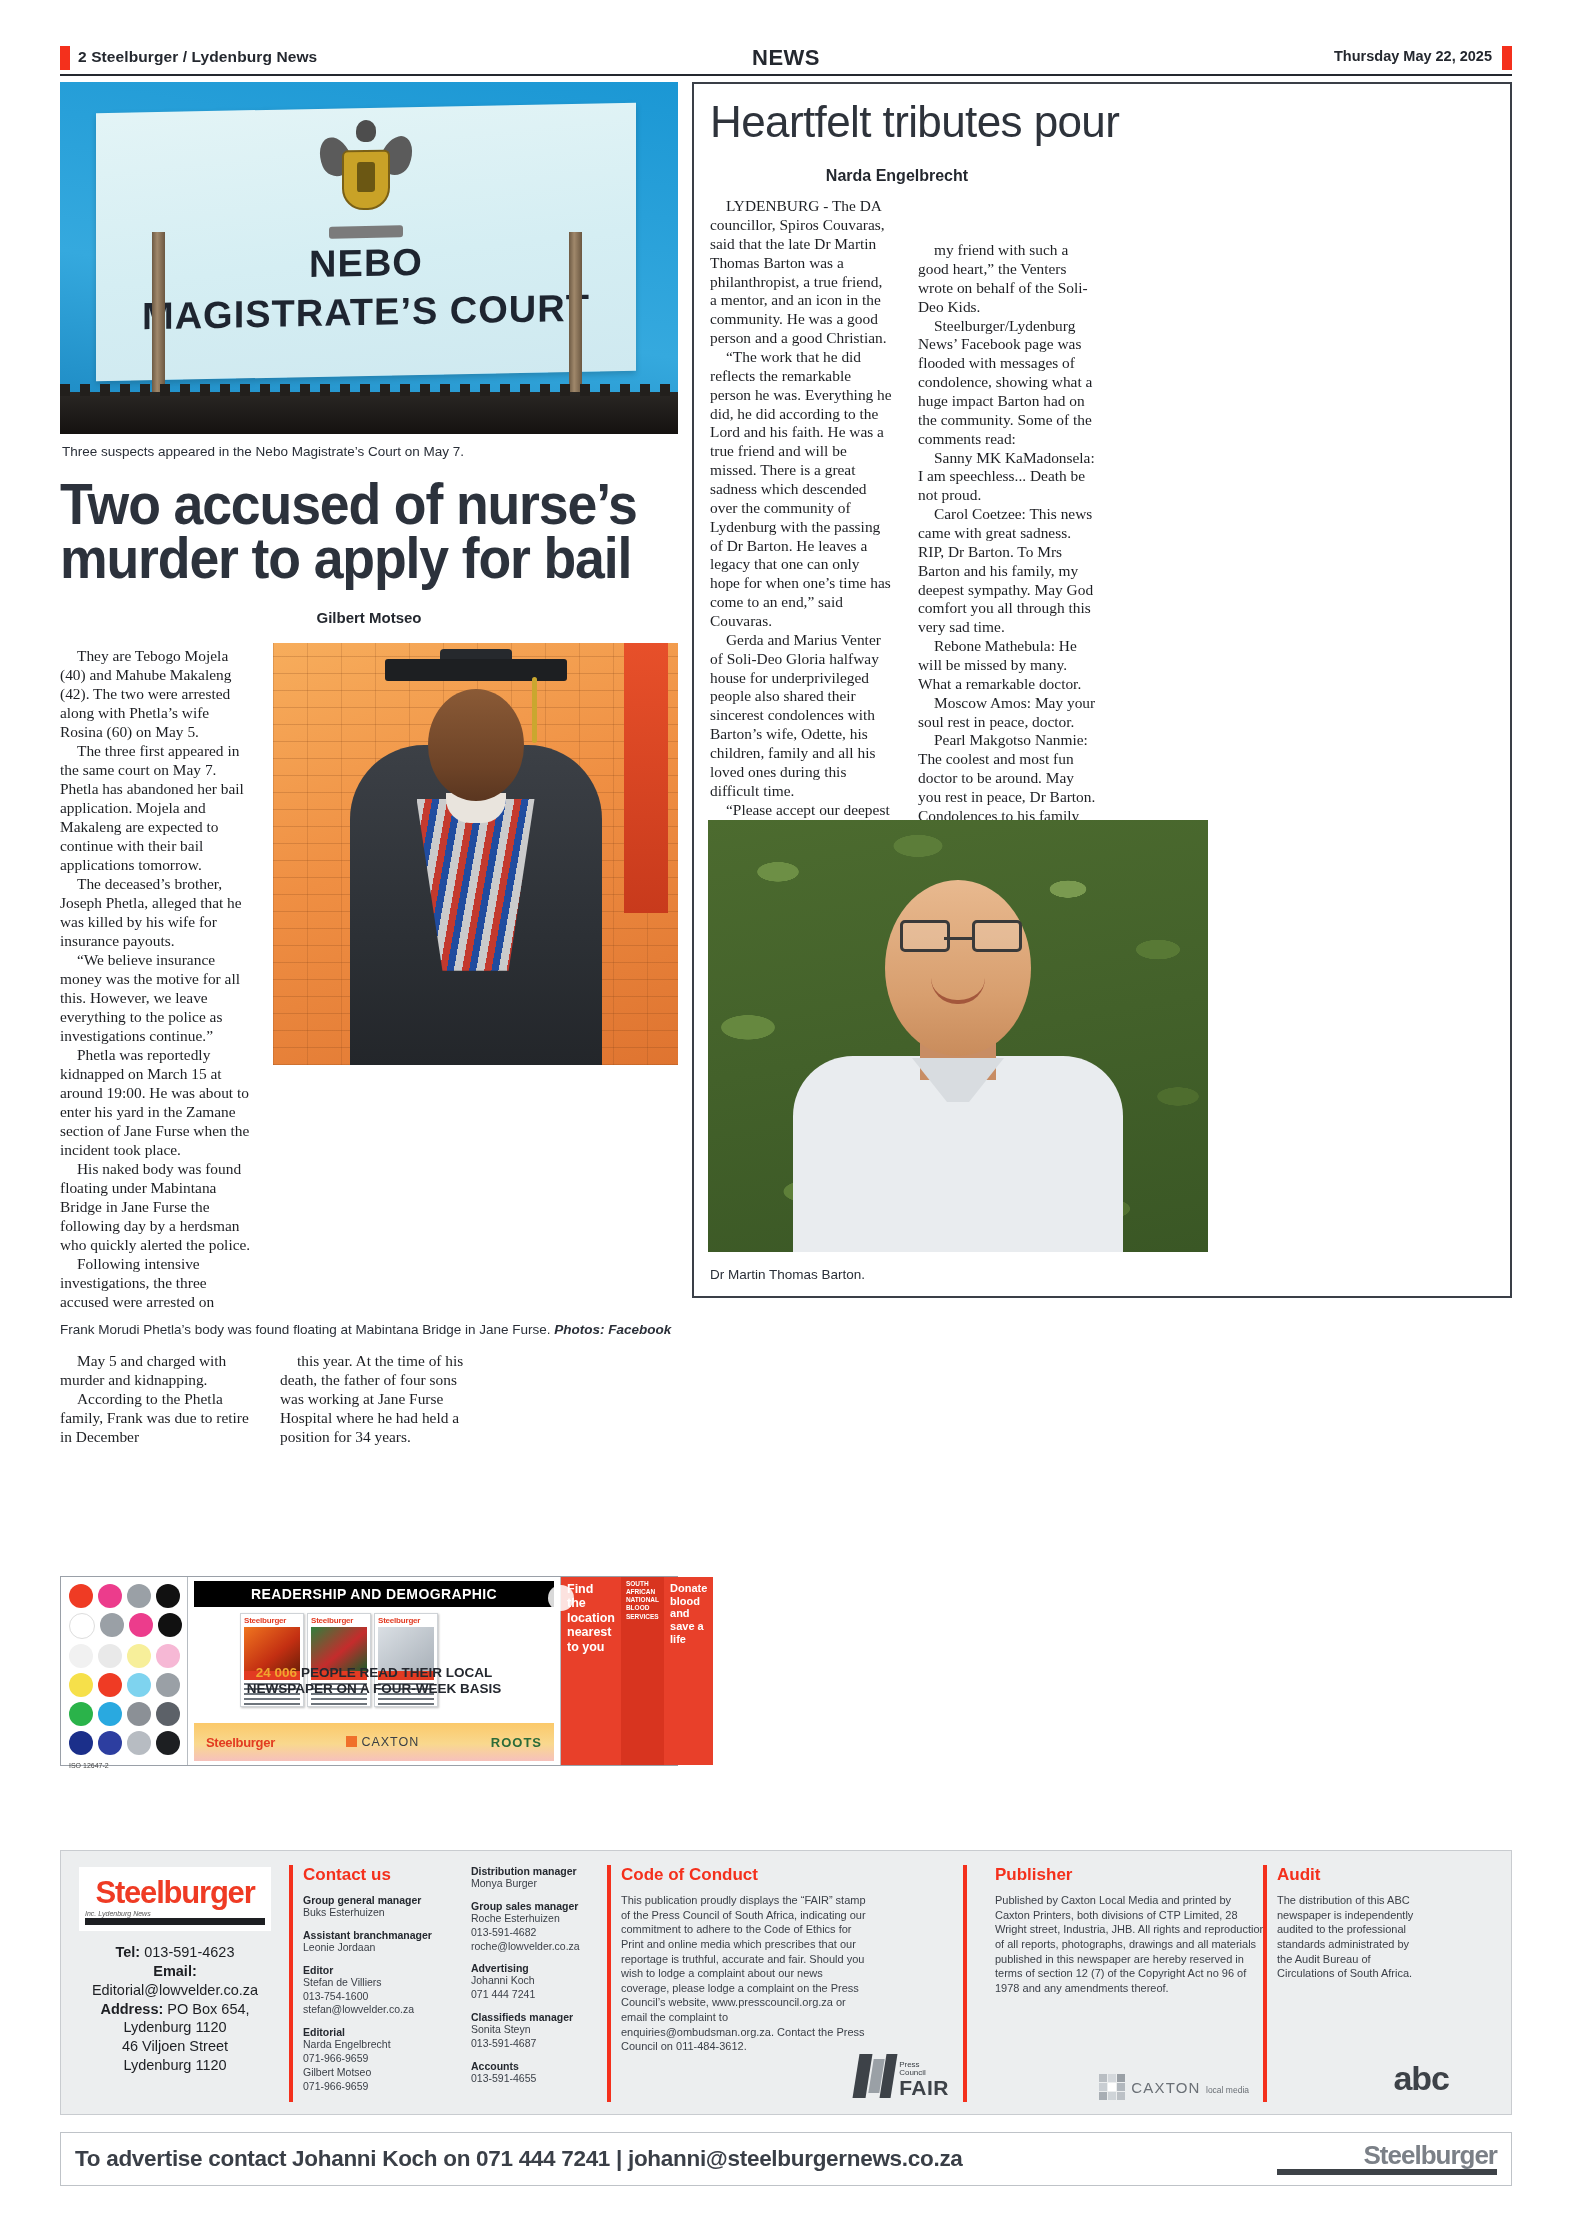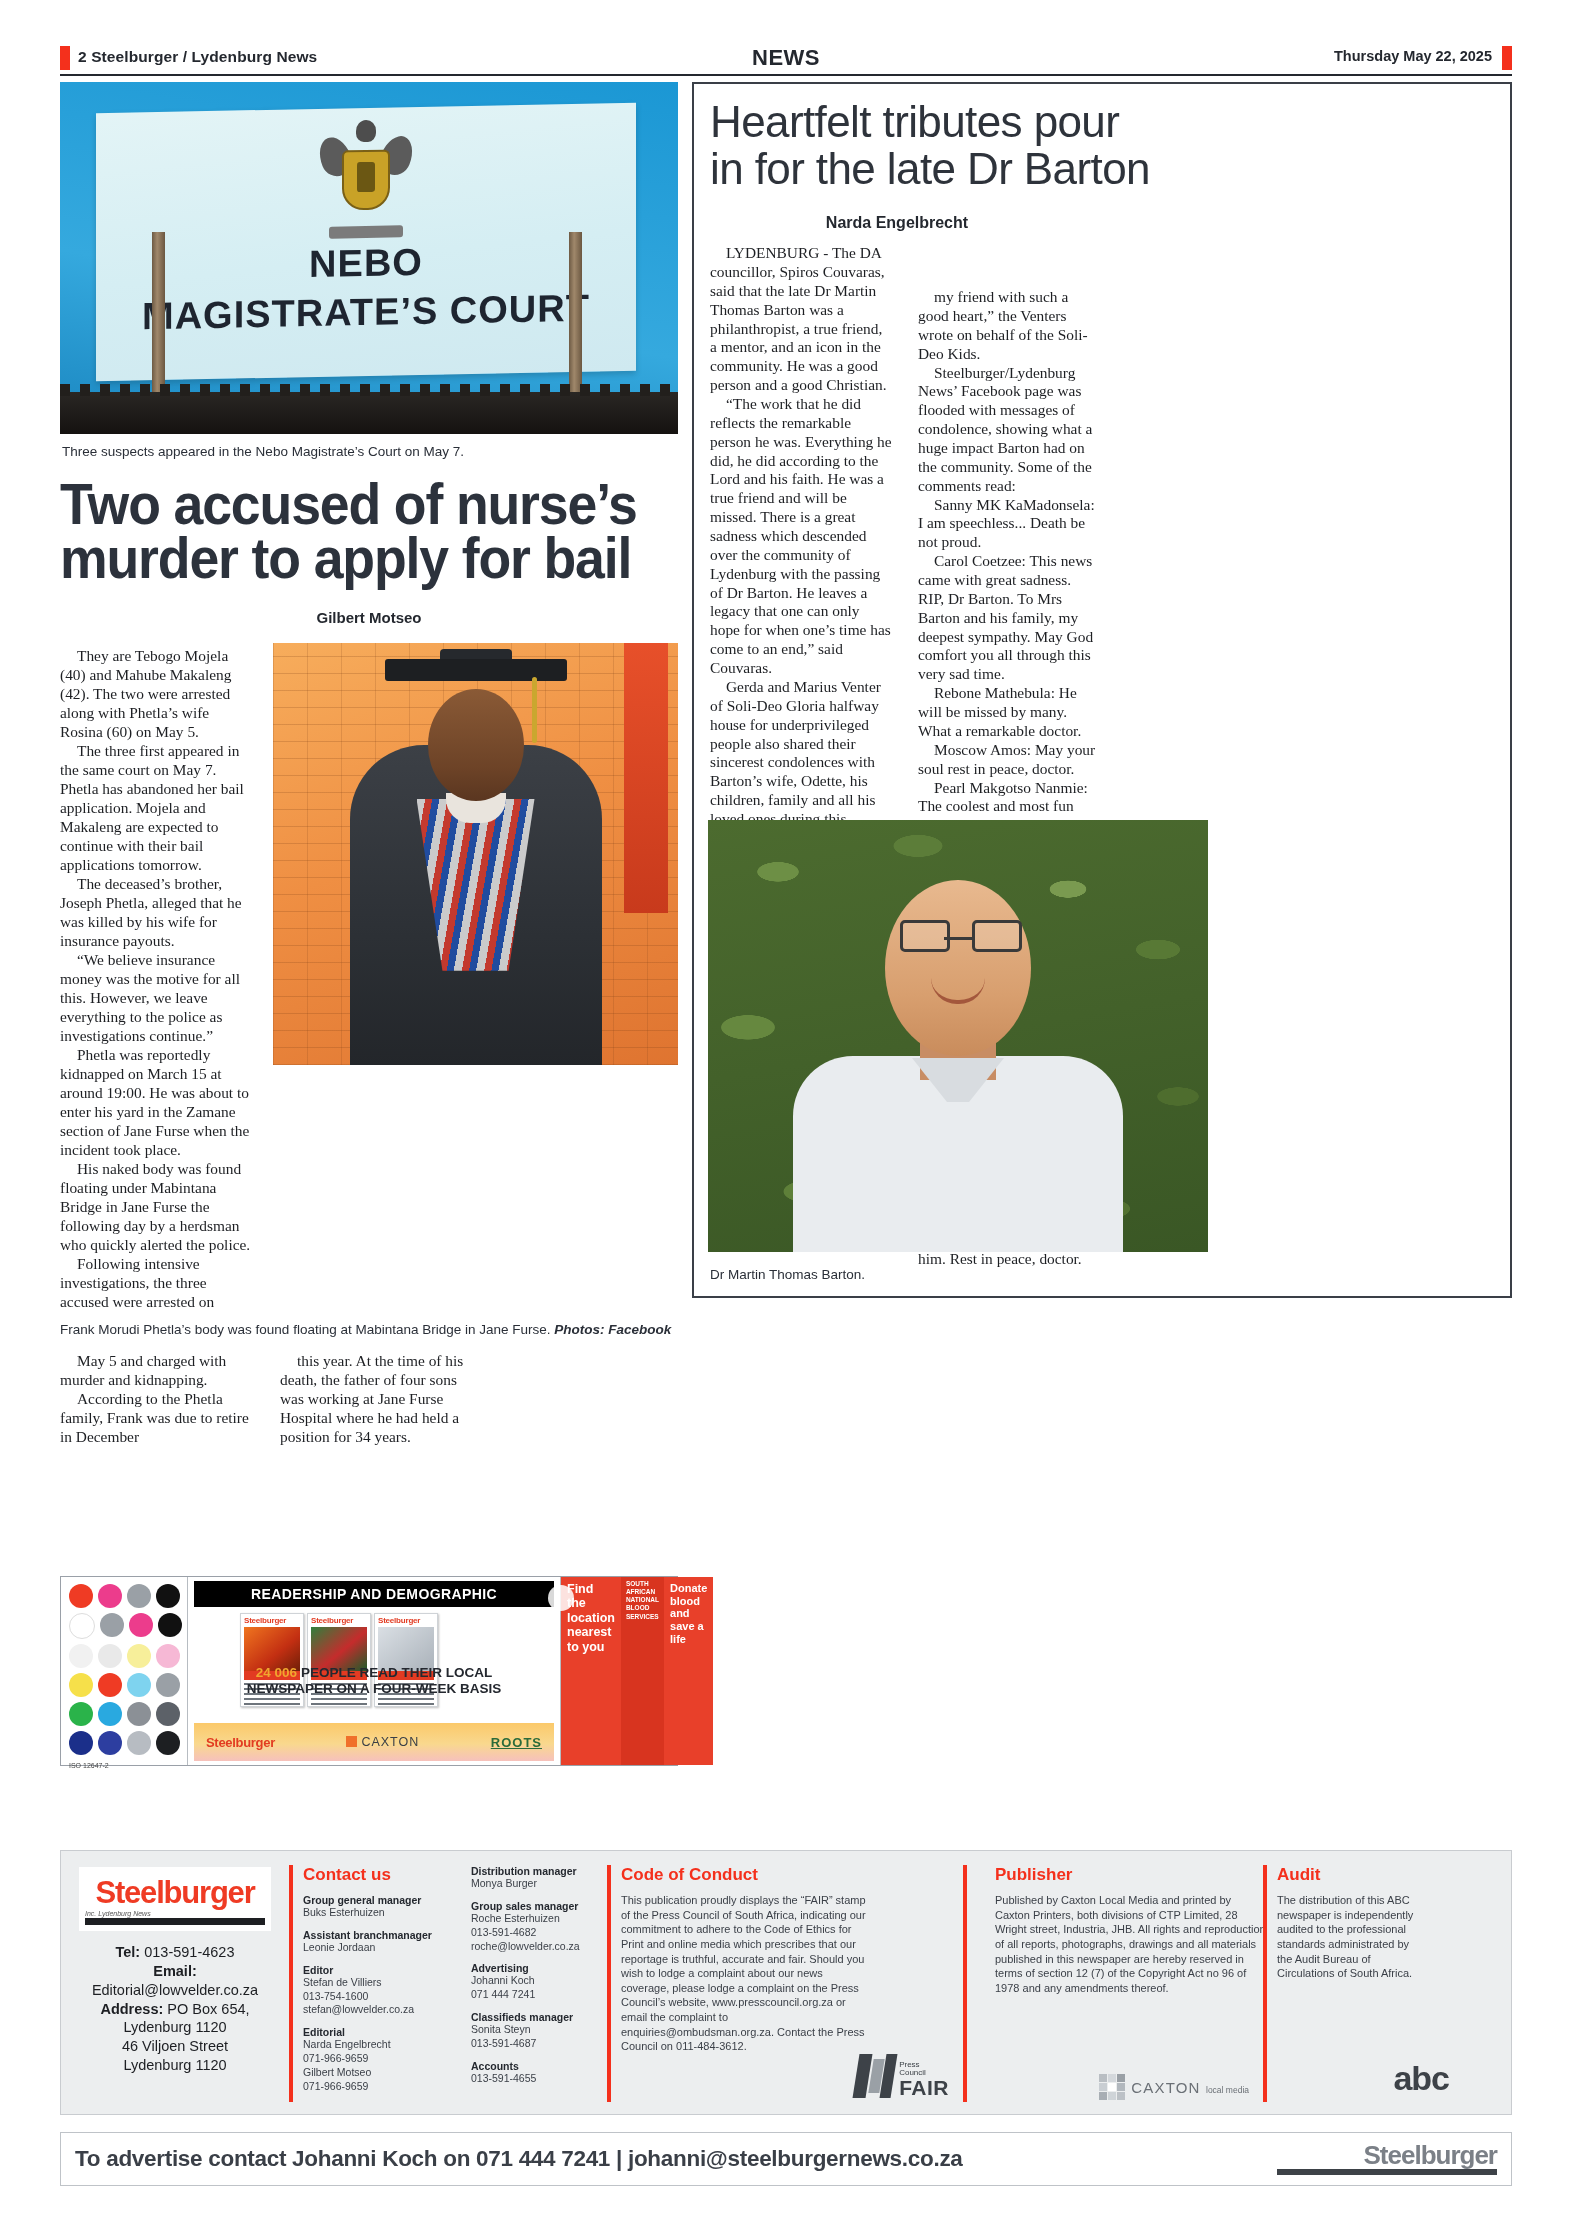--- a/index.html
+++ b/index.html
@@ -305,21 +305,21 @@
     font-size:13.5px;font-weight:bold;color:#24282f;line-height:1.18;
   }
   .rd-stat b{color:#f0a72e;}
   .rd-logos{
     height:38px;background:linear-gradient(180deg,#fbc96a,#f9d88e 55%,#f6c1bc);
     display:flex;align-items:center;justify-content:space-between;padding:0 12px;
   }
   .logo-steel{font-size:13px;font-weight:bold;color:#e23b22;letter-spacing:-.3px;}
   .logo-caxton{font-size:12.5px;color:#3a3f47;letter-spacing:1px;}
   .logo-caxton .sq{display:inline-block;width:11px;height:11px;background:#f0702a;margin-right:4px;vertical-align:-1px;}
-  .logo-roots{font-size:13px;font-weight:bold;color:#2b6b3a;letter-spacing:1px;text-decoration:underline;}
+  .logo-roots{font-size:13px;font-weight:bold;color:#2b6b3a;letter-spacing:1px;}
 
   .blood-ad{
     width:116px;background:#fff;display:flex;flex-direction:row;position:relative;
   }
   .ba-img{height:76px;background:linear-gradient(160deg,#f0715a,#d8412c 60%,#b3281a);position:relative;}
   .ba-img:after{
     content:"";position:absolute;left:50%;top:8px;transform:translateX(-50%);
     width:26px;height:26px;border-radius:50%;background:#fff;opacity:.85;
   }
   .ba-find{background:#e8402a;color:#fff;font-size:12.5px;font-weight:bold;padding:5px 6px;line-height:1.15;flex:1;}
@@ -482,21 +482,20 @@
       <div class="tc">
         <p>this year. At the time of his death, the father of four sons was working at Jane Furse Hospital where he had held a position for 34 years.</p>
       </div>
     </div>
   </div>
 
   <div class="right-panel">
     <div class="rp-inner">
       <div class="rp-title">
         <div>Heartfelt tributes pour</div>
-        <div>in for the late Dr Barton</div>
       </div>
       <div class="rp-byline">Narda Engelbrecht</div>
       <div class="rp-cols">
         <div class="rc">
           <p>LYDENBURG - The DA councillor, Spiros Couvaras, said that the late Dr Martin Thomas Barton was a philanthropist, a true friend, a mentor, and an icon in the community. He was a good person and a good Christian.</p>
           <p>“The work that he did reflects the remarkable person he was. Everything he did, he did according to the Lord and his faith. He was a true friend and will be missed. There is a great sadness which descended over the community of Lydenburg with the passing of Dr Barton. He leaves a legacy that one can only hope for when one’s time has come to an end,” said Couvaras.</p>
           <p>Gerda and Marius Venter of Soli-Deo Gloria halfway house for underprivileged people also shared their sincerest condolences with Barton’s wife, Odette, his children, family and all his loved ones during this difficult time.</p>
           <p>“Please accept our deepest sympathy for your loss. We are thinking of you and your family. Please know that you are in our thoughts and prayers. We are sending you and your loved ones strength during this time of grief. Know that you are not alone. We are going to miss our caring doctor. Dr Barton had so much compassion for the Soli-Deo Gloria children and his fellow man. What a great doctor and friend. He was always positive with a smile on his face, no matter what his own circumstances may have been. Rest in peace</p>
         </div>
         <div class="rc">

